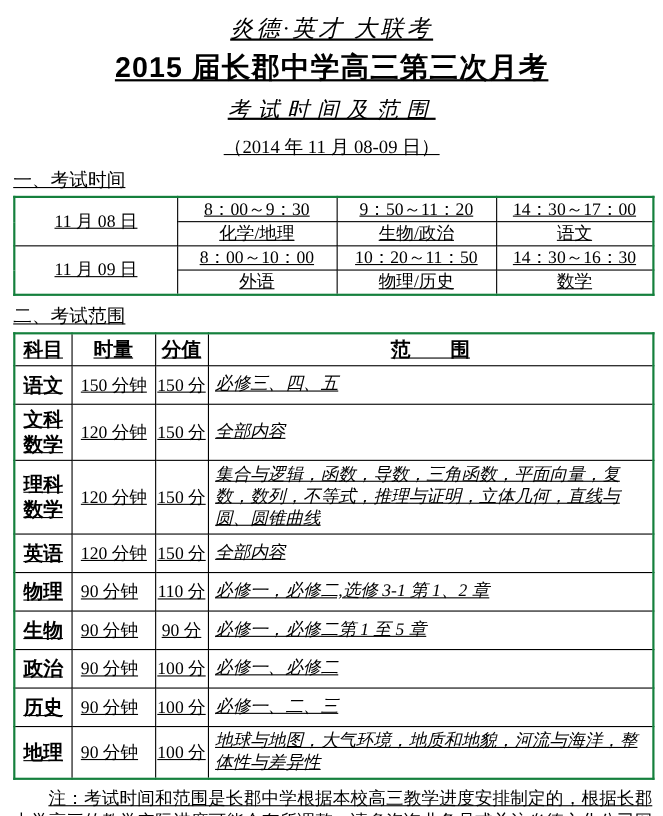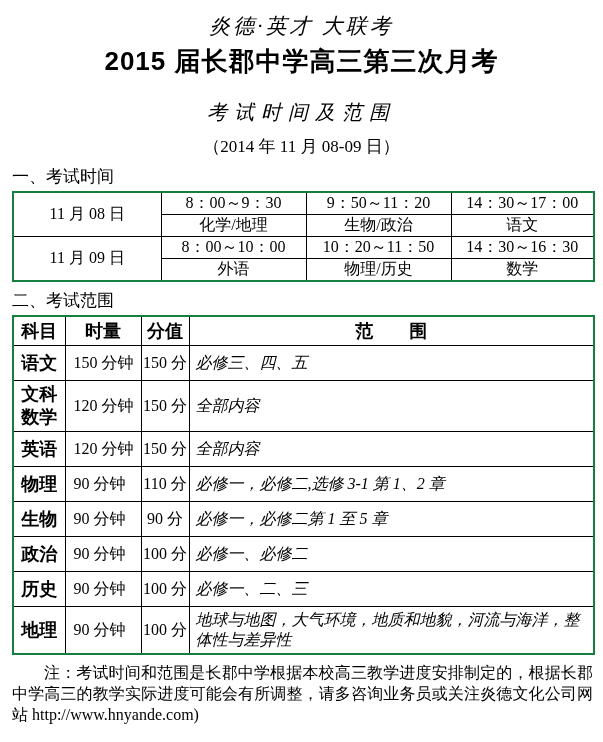--- a/index.html
+++ b/index.html
@@ -1,33 +1,33 @@
 <!DOCTYPE html>
 <html><head>
 <meta charset="utf-8">
 <style>
   html,body { margin:0; padding:0; background:#ffffff; }
   body {
     width:603px; height:742px; overflow:hidden;
     font-family:"Liberation Serif", serif; color:#000;
   }
-  .page { position:relative; width:603px; height:676px; }
+  .page { position:relative; width:603px; height:676px;text-decoration:underline; }
 
   
   .brand {
     padding-top:12px; text-align:center;
     font-size:21px; font-style:italic; letter-spacing:3px;
   }
   .main-title {
     margin:4px 0 0; text-align:center;
     font-family:"Liberation Sans", sans-serif;
     font-weight:bold; font-size:26px; letter-spacing:1px;
   }
   .subtitle {
-    margin-top:20px; text-align:center;
+    margin-top:7px; text-align:center;
     font-size:20px; font-style:italic; letter-spacing:7px;
   }
   .daterange { margin-top:9px; text-align:center; font-size:17px; }
 
   .sechead { margin:7px 0 3px 12px; font-size:17px; }
 
   table {
     border-collapse:collapse; table-layout:fixed;
     margin-left:12px; width:581px;
     border:2px solid #15803d;
@@ -130,20 +130,26 @@
           <td class="score">150 分</td>
           <td class="scope">必修三、四、五</td>
         </tr>
         <tr>
           <td class="subj">文科数学</td>
           <td class="dur">120 分钟</td>
           <td class="score">150 分</td>
           <td class="scope">全部内容</td>
         </tr>
         <tr>
+          <td class="subj">理科数学</td>
+          <td class="dur">120 分钟</td>
+          <td class="score">150 分</td>
+          <td class="scope">集合与逻辑，函数，导数，三角函数，平面向量，复数，数列，不等式，推理与证明，立体几何，直线与圆、圆锥曲线</td>
+        </tr>
+        <tr>
           <td class="subj">英语</td>
           <td class="dur">120 分钟</td>
           <td class="score">150 分</td>
           <td class="scope">全部内容</td>
         </tr>
         <tr>
           <td class="subj">物理</td>
           <td class="dur">90 分钟</td>
           <td class="score">110 分</td>
           <td class="scope">必修一，必修二,选修 3-1 第 1、2 章</td>

